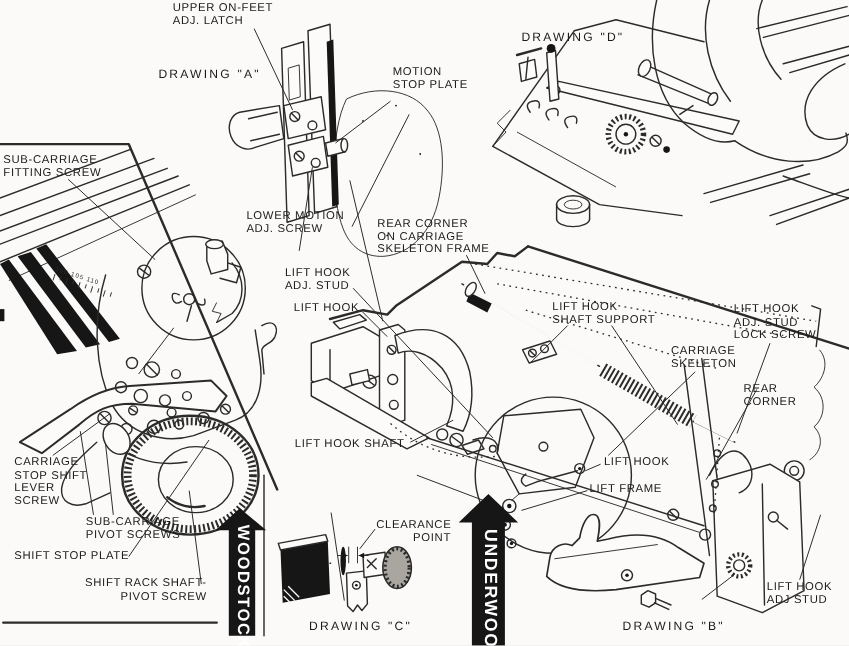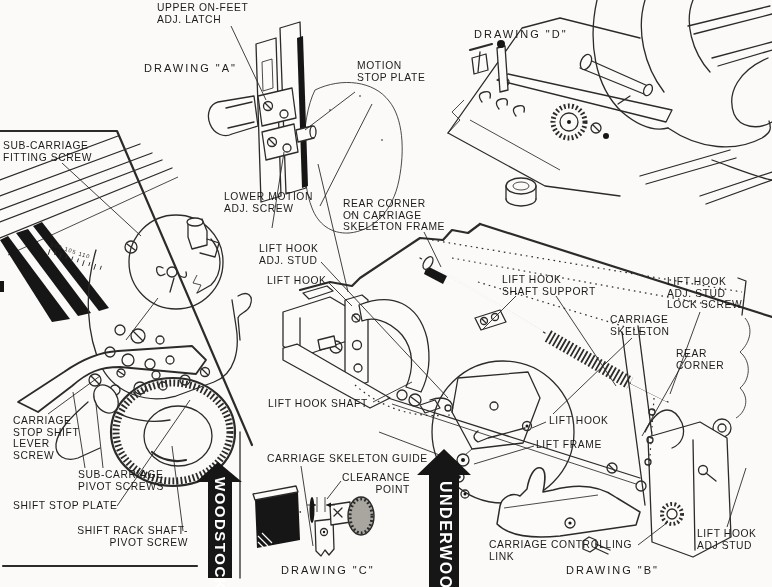--- a/index.html
+++ b/index.html
@@ -379,28 +379,25 @@
 CORNER</div>
   <div class="lbl" style="left:13px;top:415px">CARRIAGE
 STOP SHIFT
 LEVER
 SCREW</div>
   <div class="lbl" style="left:268px;top:398px">LIFT HOOK SHAFT</div>
   <div class="lbl" style="left:549px;top:415px">LIFT HOOK</div>
   <div class="lbl" style="left:536px;top:439px">LIFT FRAME</div>
   <div class="lbl ctr" style="left:78px;top:469px;width:90px">SUB-CARRIAGE
 PIVOT SCREWS</div>
-  <div class="lbl" style="left:267px;top:453px">CARRIAGE SKELETON GUIDE</div>
   <div class="lbl rgt" style="left:342px;top:472px;width:68px">CLEARANCE
 POINT</div>
   <div class="lbl" style="left:13px;top:500px">SHIFT STOP PLATE</div>
   <div class="lbl rgt" style="left:76px;top:525px;width:112px">SHIFT RACK SHAFT-
 PIVOT SCREW</div>
-  <div class="lbl" style="left:489px;top:539px">CARRIAGE CONTROLLING
-LINK</div>
   <div class="lbl ttl" style="left:566px;top:564px">DRAWING "B"</div>
   <div class="lbl ttl" style="left:281px;top:564px">DRAWING "C"</div>
   <div class="lbl" style="left:697px;top:528px">LIFT HOOK
 ADJ STUD</div>
 
   <div class="vtext" style="left:228px;top:477px">WOODSTOCK</div>
   <div class="vtext" style="left:453px;top:481px;font-size:16px">UNDERWOOD</div>
 
 </div>
 

